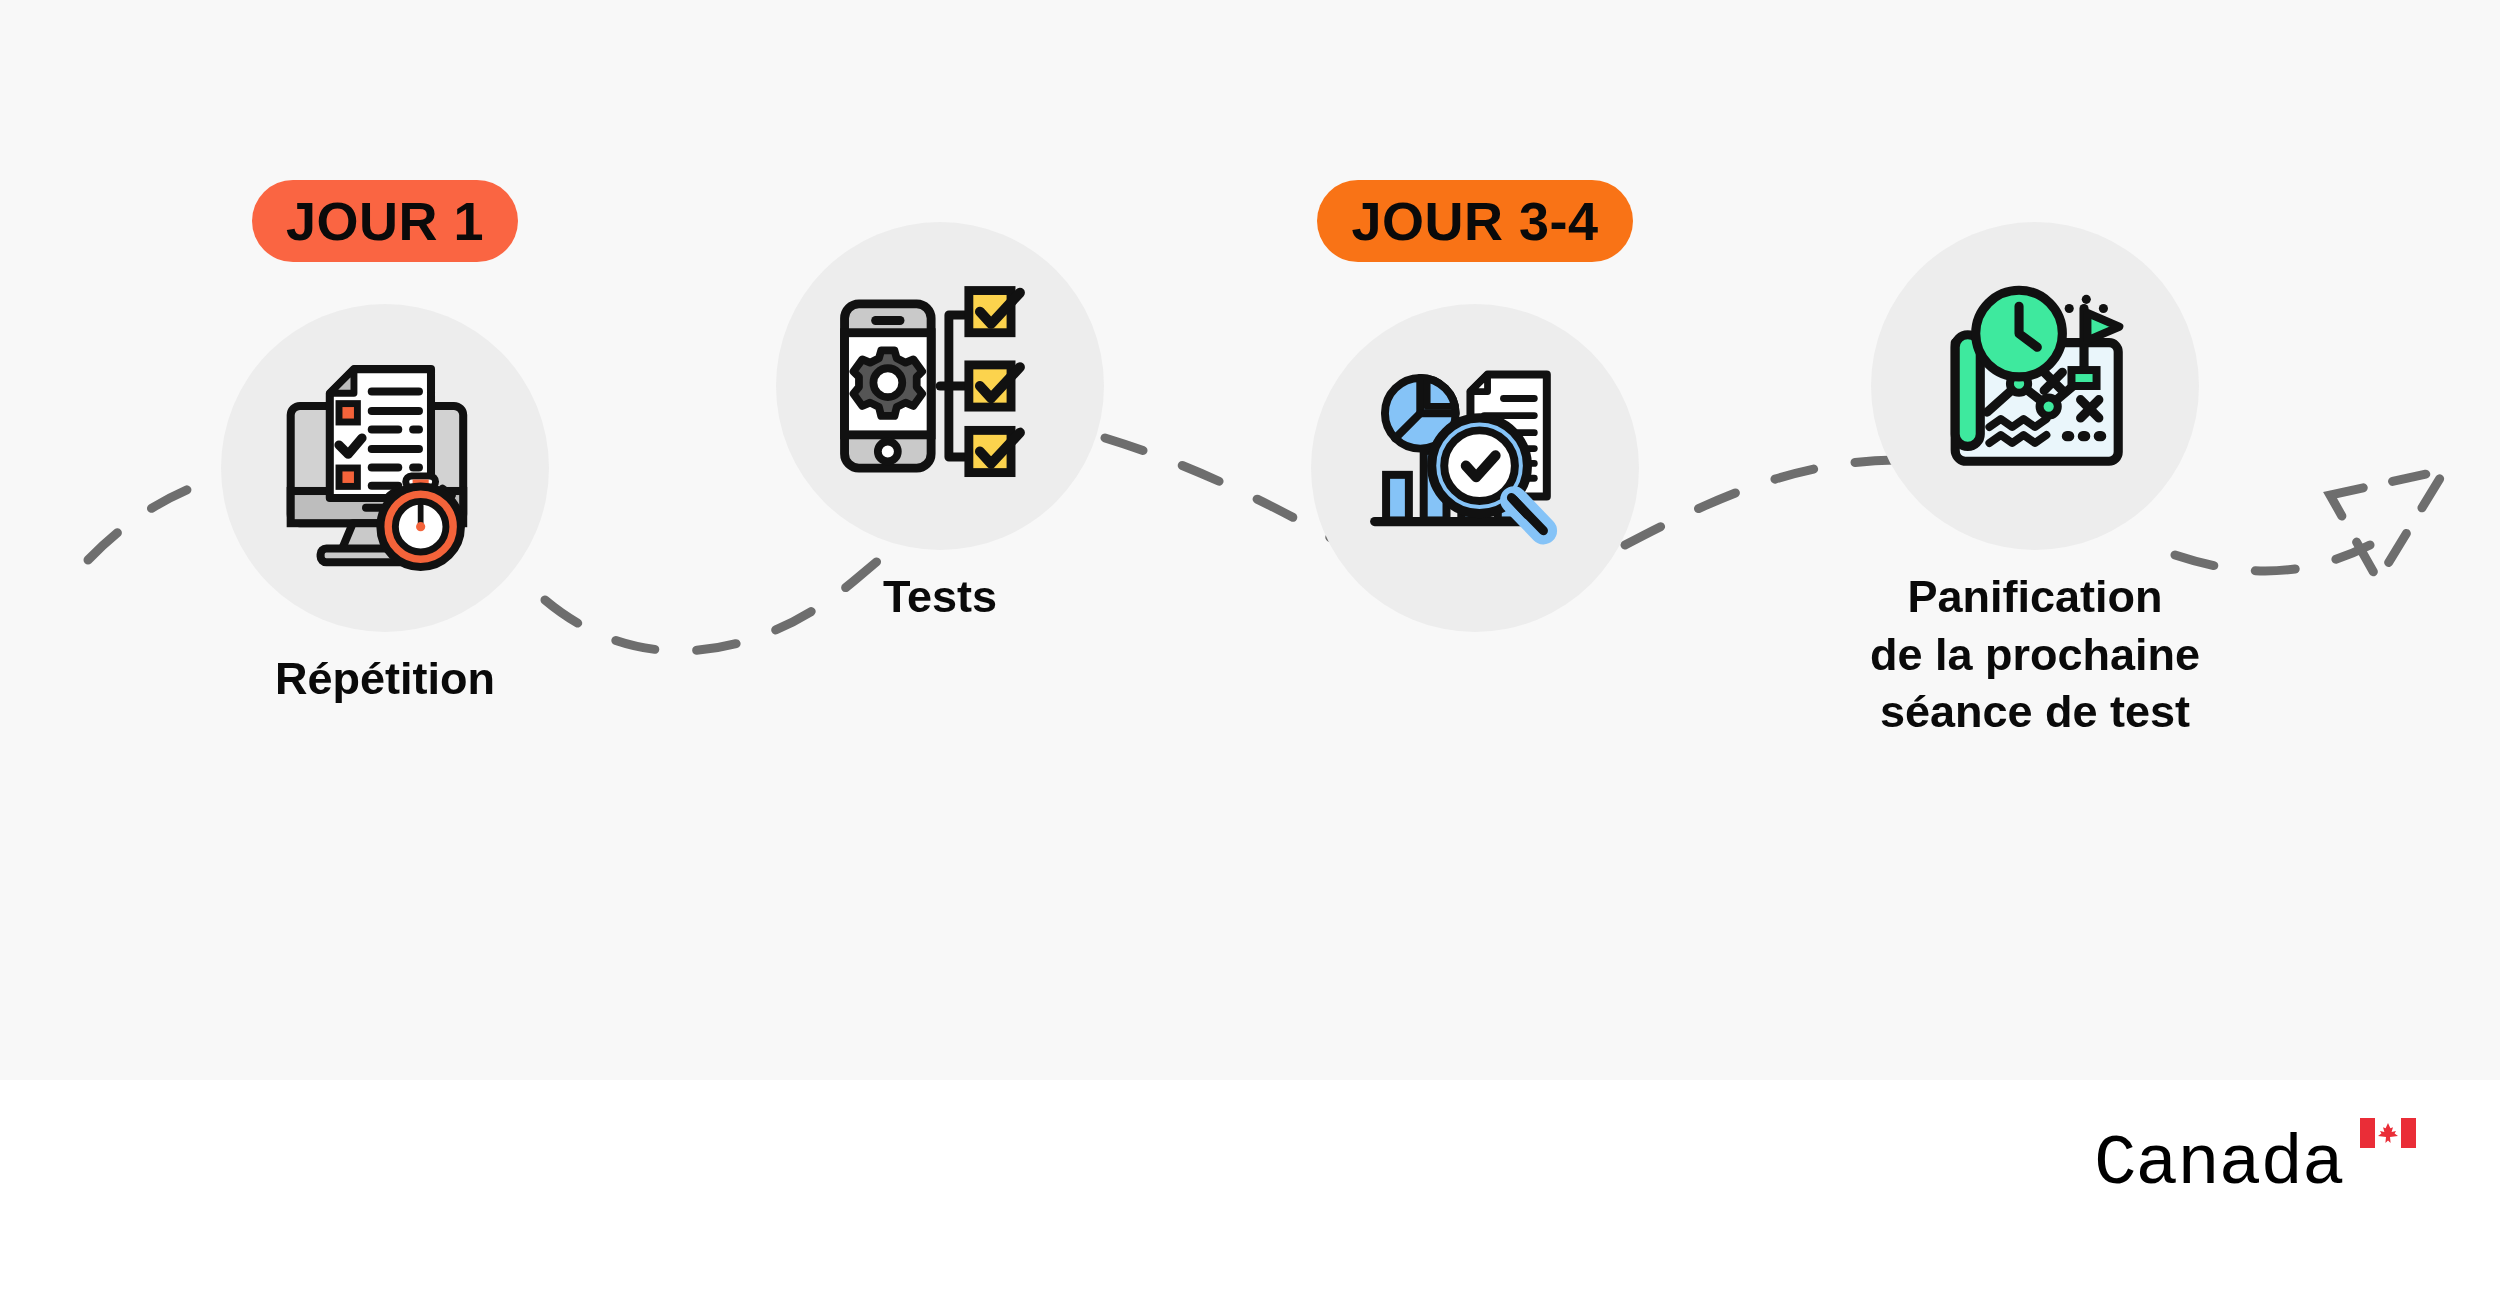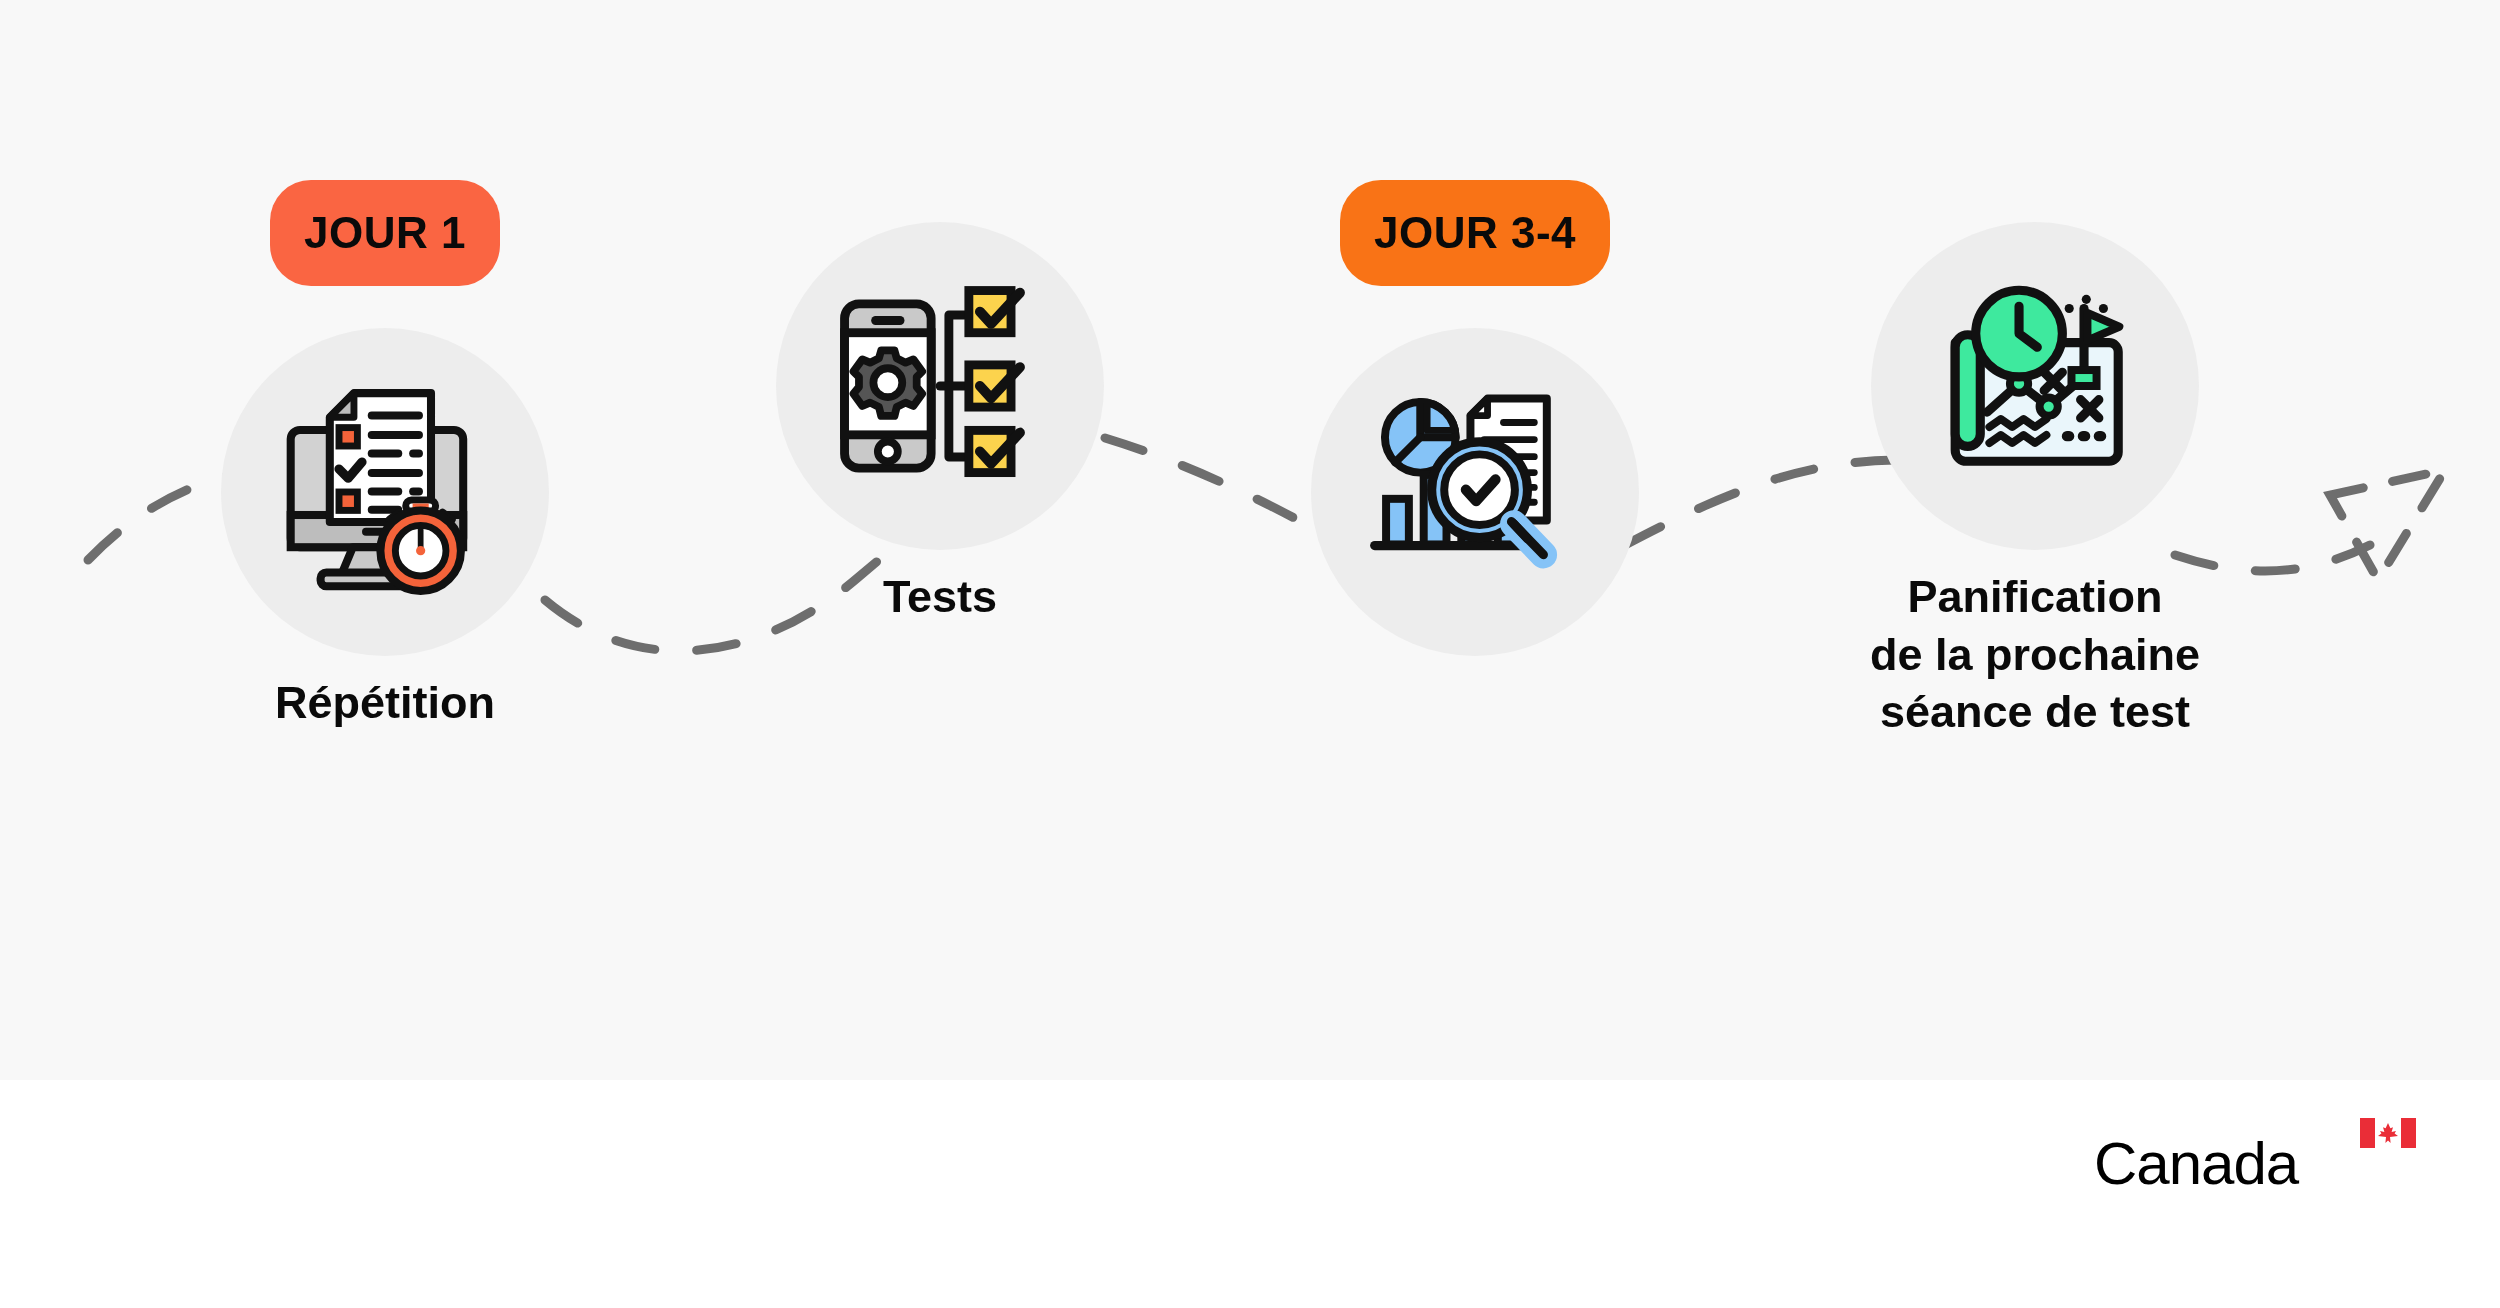--- a/index.html
+++ b/index.html
@@ -56,23 +56,23 @@
   .step-1 { left: 155px; }
   .step-2 { left: 710px; }
   .step-3 { left: 1245px; }
   .step-4 { left: 1805px; }
 
   .day-badge {
     display: inline-flex;
     align-items: center;
     justify-content: center;
     height: 82px;
-    padding: 12px 34px;
+    padding: 0 34px;
     border-radius: 41px;
-    font-size: 44px;
+    font-size: 54px;
     font-weight: bold;
     letter-spacing: 0.5px;
     color: #0a0a0a;
     white-space: nowrap;
     line-height: 1;
   }
 
   .icon-circle {
     margin-top: 42px;
     width: 328px;
@@ -97,22 +97,22 @@
 
   
   #canada-wordmark {
     position: absolute;
     right: 76px;
     top: 1118px;
     width: 330px;
     height: 92px;
   }
   #canada-wordmark .word {
-    font-family: Liberation Sans, sans-serif;
-    font-size: 60px;
+    font-family: Liberation Mono, monospace;
+    font-size: 71px;
     line-height: 92px;
     color: #000000;
     letter-spacing: -1px;
   }
   #canada-flag {
     position: absolute;
     right: 8px;
     top: 0px;
     width: 56px;
     height: 30px;

